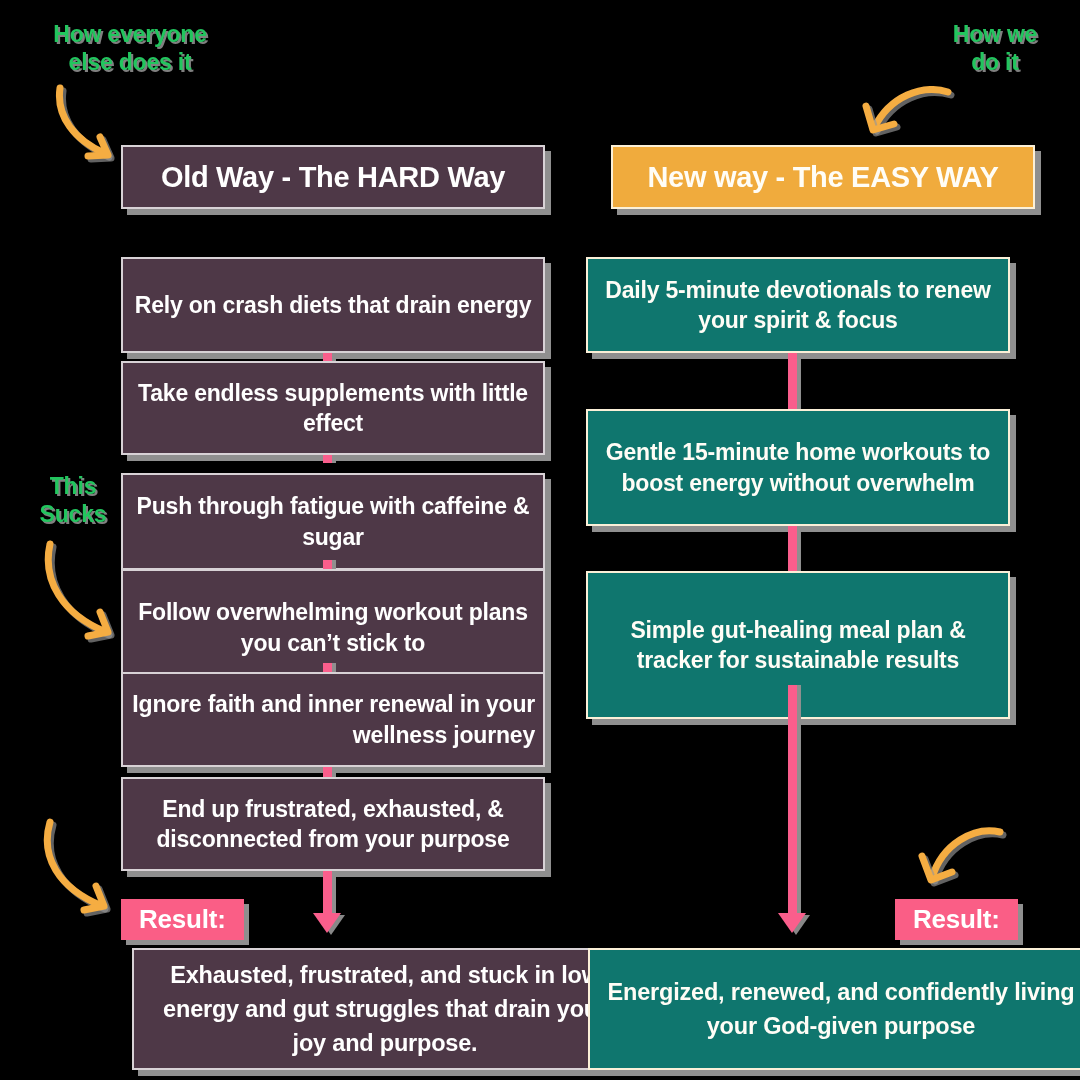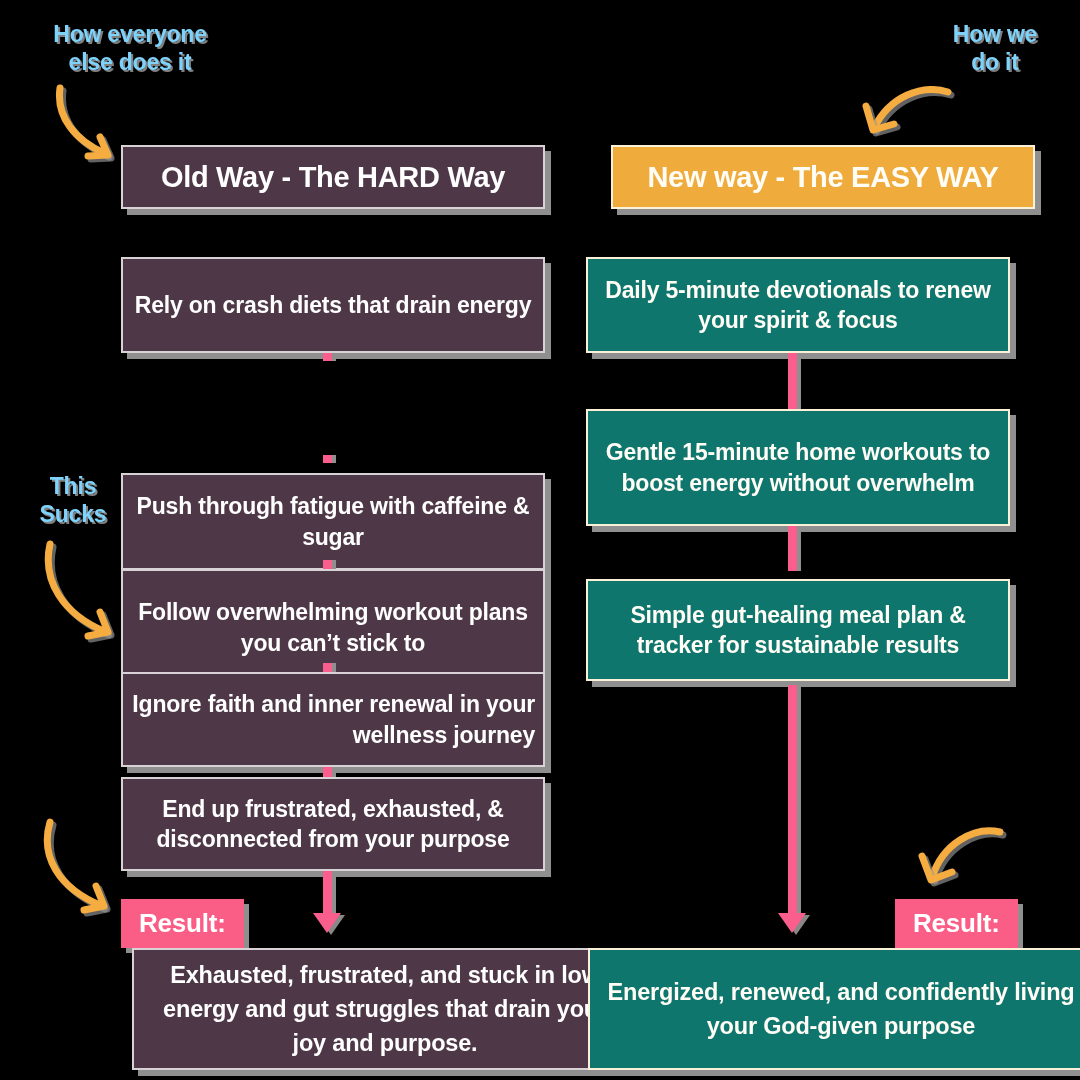--- a/index.html
+++ b/index.html
@@ -15,21 +15,21 @@
   #stage {
     position: relative;
     width: 1080px;
     height: 1080px;
     background: #000000;
   }
 
   
   .annot {
     position: absolute;
-    color: #7dd3fc;
+    color: #22c55e;
     font-weight: 800;
     font-size: 23px;
     line-height: 1.22;
     letter-spacing: -0.2px;
     text-shadow: 2px 2px 0 rgba(150,150,150,0.85);
     white-space: pre-line;
   }
   .annot-tl { left: 30px;  top: 20px;  width: 200px; text-align: center; }
   .annot-tr { left: 905px; top: 20px;  width: 180px; text-align: center; }
   .annot-ml { left: 18px;  top: 472px; width: 110px; text-align: center; }
@@ -126,21 +126,21 @@
     width: 0; height: 0;
     border-left: 14.5px solid transparent;
     border-right: 14.5px solid transparent;
     border-top: 20px solid #FA5E8C;
     filter: drop-shadow(4px 2px 0 rgba(143,143,143,0.95));
   }
 
   
   .result-badge {
     position: absolute;
-    height: 49px;
+    height: 41px;
     padding: 16px 18px;
     display: flex;
     align-items: center;
     background: #FA5E86;
     color: #FFFFFF;
     font-size: 26px;
     font-weight: 800;
     letter-spacing: -0.2px;
     box-shadow: 5px 5px 0 #8f8f8f;
   }
@@ -202,20 +202,21 @@
     <path class="arrow-path" d="M4,32 L13,56 L34,48"></path>
   </svg>
 
   <div class="col col-left">
 
     <div class="header-bar header-hard">Old Way - The HARD Way</div>
 
     <div class="step step-hard" style="top:257px; height:96px;">Rely on crash diets that drain energy</div>
     <div class="connector conn-line" style="left:213px; top:353px; height:8px;"></div>
 
+    <div class="step step-hard" style="top:361px; height:94px;">Take endless supplements with little effect</div>
     <div class="connector conn-line" style="left:213px; top:455px; height:8px;"></div>
 
     <div class="step step-hard" style="top:473px; height:97px;">Push through fatigue with caffeine &amp; sugar</div>
     <div class="connector conn-line" style="left:213px; top:560px; height:9px;"></div>
 
     <div class="step step-hard" style="top:569px; height:117px;">Follow overwhelming workout plans you can’t stick to</div>
     <div class="connector conn-line" style="left:213px; top:663px; height:9px;"></div>
 
     <div class="step step-hard" style="top:672px; height:95px;text-align:right;">Ignore faith and inner renewal in your wellness journey</div>
     <div class="connector conn-line" style="left:213px; top:767px; height:10px;"></div>
@@ -235,21 +236,21 @@
   <div class="col col-right">
 
     <div class="header-bar header-easy">New way - The EASY WAY</div>
 
     <div class="step step-easy" style="top:257px; height:96px;">Daily 5-minute devotionals to renew your spirit &amp; focus</div>
     <div class="connector conn-line" style="left:213px; top:353px; height:56px;"></div>
 
     <div class="step step-easy" style="top:409px; height:117px;">Gentle 15-minute home workouts to boost energy without overwhelm</div>
     <div class="connector conn-line" style="left:213px; top:526px; height:45px;"></div>
 
-    <div class="step step-easy" style="top:571px; height:102px;margin-top:8px;">Simple gut-healing meal plan &amp; tracker for sustainable results</div>
+    <div class="step step-easy" style="top:571px; height:148px;">Simple gut-healing meal plan &amp; tracker for sustainable results</div>
 
     <div class="conn-arrow" style="left:213px; top:685px; width:9px; height:248px;">
       <div class="shaft" style="height:228px;"></div>
       <div class="head" style="top:228px;"></div>
     </div>
   </div>
 
   <div class="result-badge badge-right">Result:</div>
 
   <div class="result-box step-easy" style="left:588px; top:948px; height:122px;">Energized, renewed, and confidently living your God-given purpose</div>

